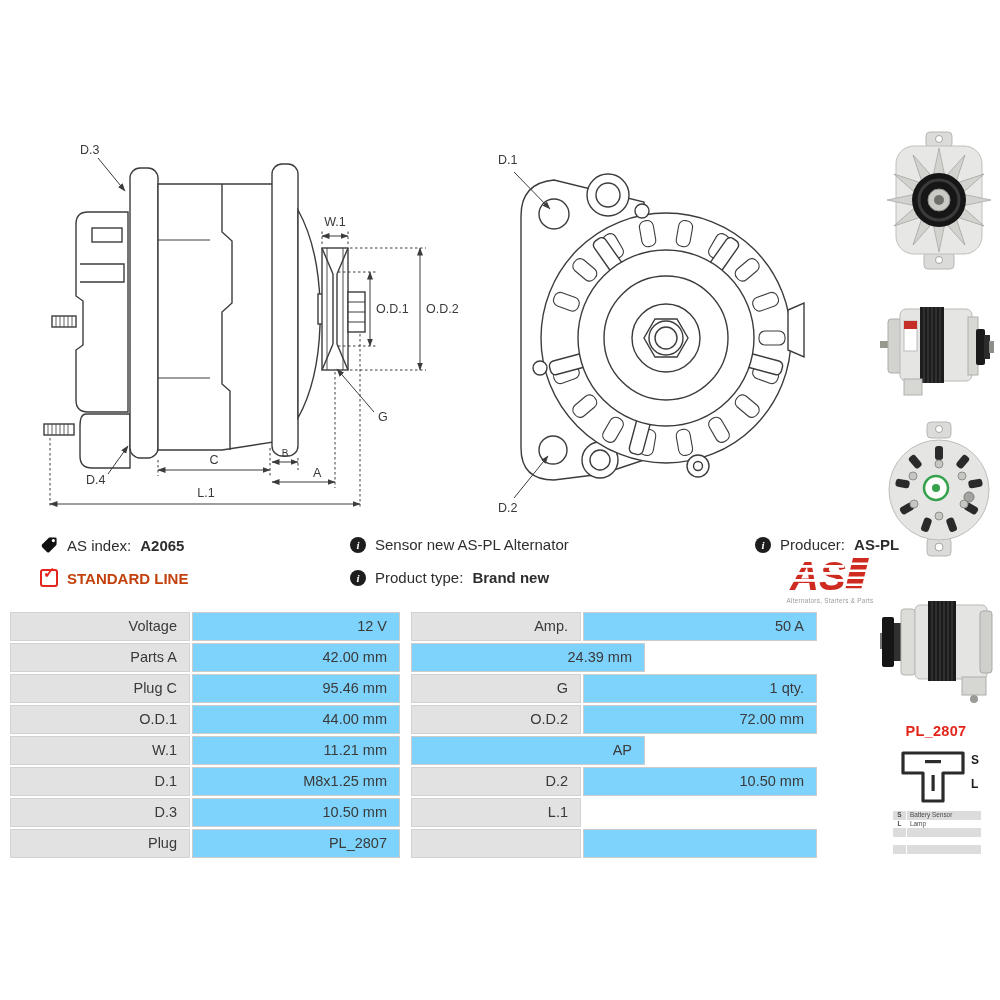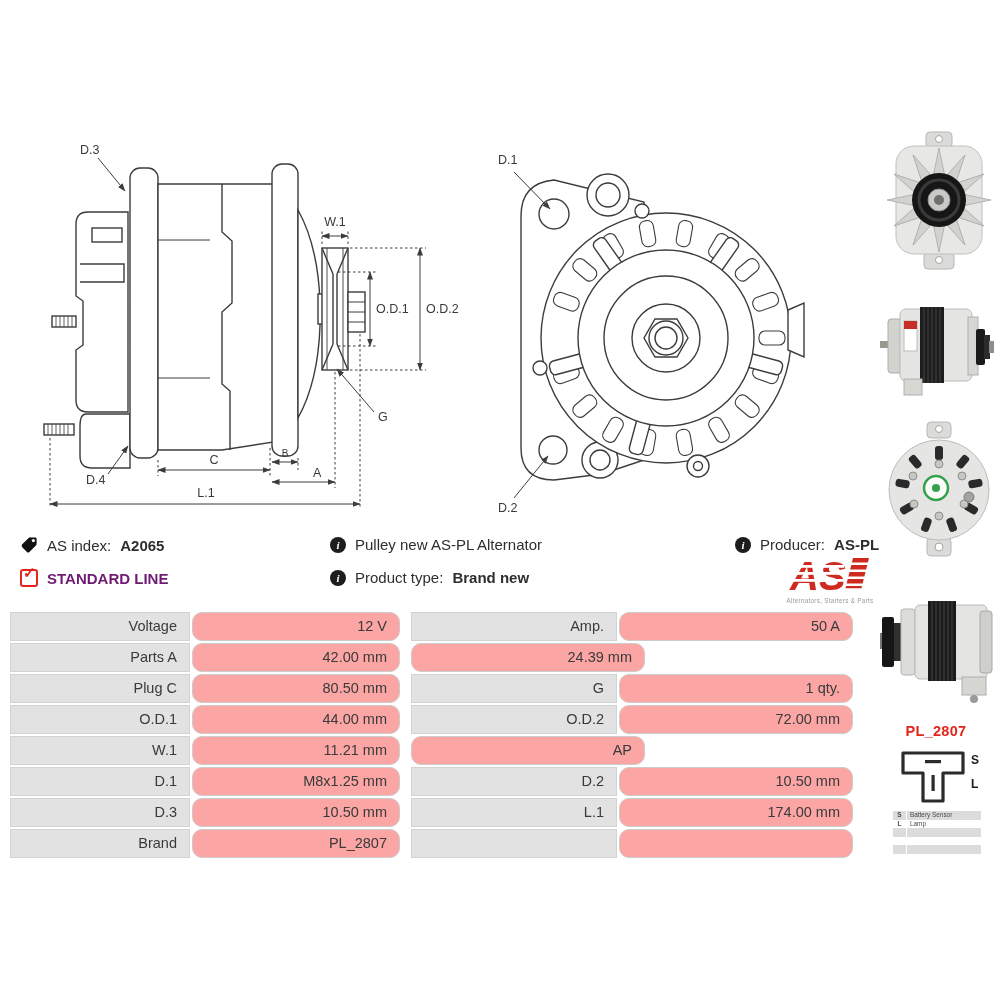--- a/index.html
+++ b/index.html
@@ -1,36 +1,36 @@
 <!DOCTYPE html>
 <html><head>
 <meta charset="utf-8">
 <style>
   html,body{margin:0;padding:0;background:#fff;}
   .page{position:relative;width:1000px;height:1000px;background:#fff;overflow:hidden;
         font-family:"Liberation Sans",sans-serif;color:#2e2e2e;}
   svg text{font-family:"Liberation Sans",sans-serif;}
   .abs{position:absolute;}
   
-  .info-item{position:absolute;display:flex;align-items:center;gap:9px;font-size:15px;white-space:nowrap;}
+  .info-item{position:absolute;display:flex;align-items:center;gap:9px;font-size:15px;white-space:nowrap;margin-left:20px;}
   .b{font-weight:bold;}
-  .red{color:#701a75;font-weight:bold;}
+  .red{color:#c2410c;font-weight:bold;}
   .ii{width:16px;height:16px;border-radius:50%;background:#1d1d1d;color:#fff;font-size:11px;
       font-weight:bold;display:flex;align-items:center;justify-content:center;
       font-family:"Liberation Serif",serif;font-style:italic;flex:0 0 auto;}
   .cb{width:14px;height:14px;border:2px solid #e4251b;border-radius:3px;position:relative;flex:0 0 auto;}
   .cb span{position:absolute;top:-7px;left:1px;color:#e4251b;font-weight:bold;font-size:15px;}
   
   .spec-table{position:absolute;left:10px;top:612px;width:864px;display:flex;flex-direction:column;gap:2px;}
   .spec-row{display:flex;gap:2px;height:29px;}
   .cell{box-sizing:border-box;line-height:27px;font-size:14.5px;color:#3a3a3a;text-align:right;
         padding-right:12px;border:1px solid #ccc;}
   .cell.lab{background:#e2e2e2;border-color:#d2d2d2;width:180px;}
-  .cell.val{background:#fca5a5;width:208px;border-radius:10px;}
-  .cell.lab2{width:206px;}
+  .cell.val{background:#7dd3fc;width:208px;}
+  .cell.lab2{width:170px;}
   .cell.val2{width:234px;}
   .spacer{width:7px;border:none;background:transparent;}
   
   .plug-code-title{position:absolute;left:880px;top:723px;width:112px;text-align:center;
         color:#e4251b;font-weight:bold;font-size:14.5px;letter-spacing:.3px;}
   .plug-legend{position:absolute;left:893px;top:811px;width:88px;display:flex;flex-direction:column;}
   .plug-row{display:flex;gap:1px;height:8.6px;font-size:6.4px;line-height:8.6px;color:#4a4a4a;}
   .plug-row .pc{width:13px;text-align:center;font-weight:bold;}
   .plug-row .pn{flex:1;padding-left:3px;}
   .plug-row.g .pc,.plug-row.g .pn{background:#dcdcdc;}
@@ -279,21 +279,21 @@
   </div>
   <div class="info-item" style="left:20px;top:569px;">
     <span class="cb">
         <span>✓</span>
       </span>
     <span class="red">STANDARD LINE</span>
   </div>
 
   <div class="info-item" style="left:330px;top:536px;">
     <span class="ii">i</span>
-    <span>Pulley new AS-PL Alternator</span>
+    <span>Sensor new AS-PL Alternator</span>
   </div>
   <div class="info-item" style="left:330px;top:569px;">
     <span class="ii">i</span>
     <span>Product type:</span>
     <span class="b">Brand new</span>
   </div>
 
   <div class="info-item" style="left:735px;top:536px;">
     <span class="ii">i</span>
     <span>Producer:</span>
@@ -326,21 +326,21 @@
         <div class="cell val val2">50 A</div>
       </div>
       <div class="spec-row">
         <div class="cell lab">Parts A</div>
         <div class="cell val">42.00 mm</div>
         <div class="spacer"></div>
         <div class="cell val val2">24.39 mm</div>
       </div>
       <div class="spec-row">
         <div class="cell lab">Plug C</div>
-        <div class="cell val">80.50 mm</div>
+        <div class="cell val">95.46 mm</div>
         <div class="spacer"></div>
         <div class="cell lab lab2">G</div>
         <div class="cell val val2">1 qty.</div>
       </div>
       <div class="spec-row">
         <div class="cell lab">O.D.1</div>
         <div class="cell val">44.00 mm</div>
         <div class="spacer"></div>
         <div class="cell lab lab2">O.D.2</div>
         <div class="cell val val2">72.00 mm</div>
@@ -356,24 +356,23 @@
         <div class="cell val">M8x1.25 mm</div>
         <div class="spacer"></div>
         <div class="cell lab lab2">D.2</div>
         <div class="cell val val2">10.50 mm</div>
       </div>
       <div class="spec-row">
         <div class="cell lab">D.3</div>
         <div class="cell val">10.50 mm</div>
         <div class="spacer"></div>
         <div class="cell lab lab2">L.1</div>
-        <div class="cell val val2">174.00 mm</div>
-      </div>
-      <div class="spec-row">
-        <div class="cell lab">Brand</div>
+      </div>
+      <div class="spec-row">
+        <div class="cell lab">Plug</div>
         <div class="cell val">PL_2807</div>
         <div class="spacer"></div>
         <div class="cell lab lab2"></div>
         <div class="cell val val2"></div>
       </div>
     </div>
 
   <div class="plug-code-title">PL_2807</div>
 
   <svg class="abs" style="left:898px;top:748px;" width="86" height="58" viewBox="0 0 86 58">

